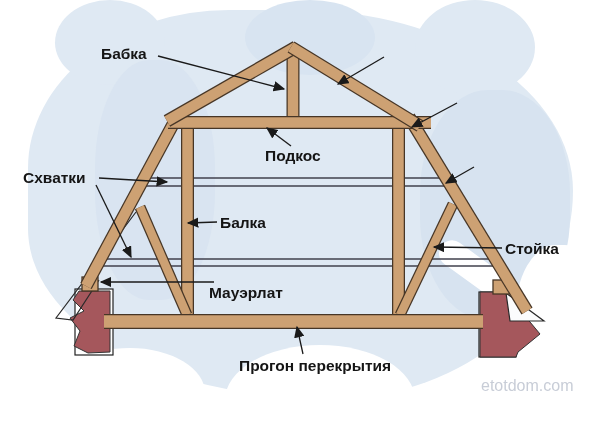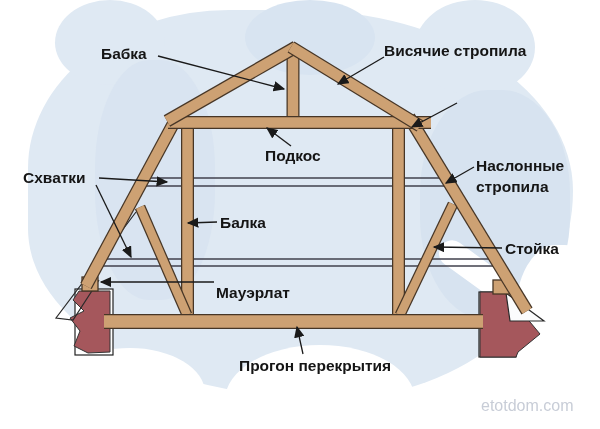--- a/index.html
+++ b/index.html
@@ -31,21 +31,21 @@
   .tie-line{stroke:#41414c;stroke-width:1.4;}
   .eave{fill:none;stroke:#2a2a2a;stroke-width:1.2;}
   .eave-filled{fill:#fbfcfd;stroke:#2a2a2a;stroke-width:1.2;}
   .wall-rect{fill:#ffffff;stroke:#222;stroke-width:1.2;}
   .brick{fill:#a5575c;stroke:#333;stroke-width:1;}
   .mauerlat{fill:#cda173;stroke:#473626;stroke-width:1.3;}
   .arrow{stroke:#1a1a1a;stroke-width:1.3;fill:none;marker-end:url(#ah);}
   .lbl{position:absolute;font-weight:bold;font-size:15.5px;line-height:1.35;color:#151515;
        white-space:nowrap;}
   .lbl.wrap{white-space:normal;width:110px;}
-  .wm{position:absolute;left:481px;top:397px;font-size:16px;color:#c8cdd7;font-weight:normal;}
+  .wm{position:absolute;left:481px;top:377px;font-size:16px;color:#c8cdd7;font-weight:normal;}
 </style>
 </head>
 <body>
 
 <div id="stage">
 
   <div class="cloud c-main"></div>
   <div class="cloud c-top1"></div>
   <div class="cloud c-top2"></div>
   <div class="cloud c-top3"></div>
@@ -139,23 +139,21 @@
       <line class="arrow" x1="96" y1="185" x2="131" y2="257"></line>
       <line class="arrow" x1="474" y1="167" x2="446" y2="183"></line>
       <line class="arrow" x1="217" y1="222" x2="188" y2="223"></line>
       <line class="arrow" x1="502" y1="248" x2="434" y2="247"></line>
       <line class="arrow" x1="214" y1="282" x2="101" y2="282"></line>
       <line class="arrow" x1="303" y1="354" x2="297" y2="327"></line>
     </g>
   </svg>
 
   <div class="lbl" style="left:101px;top:44px">Бабка</div>
-  <div class="lbl" style="left:384px;top:41px">Висячие стропила</div>
   <div class="lbl" style="left:265px;top:146px">Подкос</div>
   <div class="lbl" style="left:23px;top:168px">Схватки</div>
-  <div class="lbl wrap" style="left:476px;top:156px">Наслонные стропила</div>
   <div class="lbl" style="left:220px;top:213px">Балка</div>
   <div class="lbl" style="left:505px;top:239px">Стойка</div>
-  <div class="lbl" style="left:216px;top:283px">Мауэрлат</div>
+  <div class="lbl" style="left:209px;top:283px">Мауэрлат</div>
   <div class="lbl" style="left:239px;top:356px">Прогон перекрытия</div>
 
   <div class="wm">etotdom.com</div>
 </div>
 
 </body></html>

